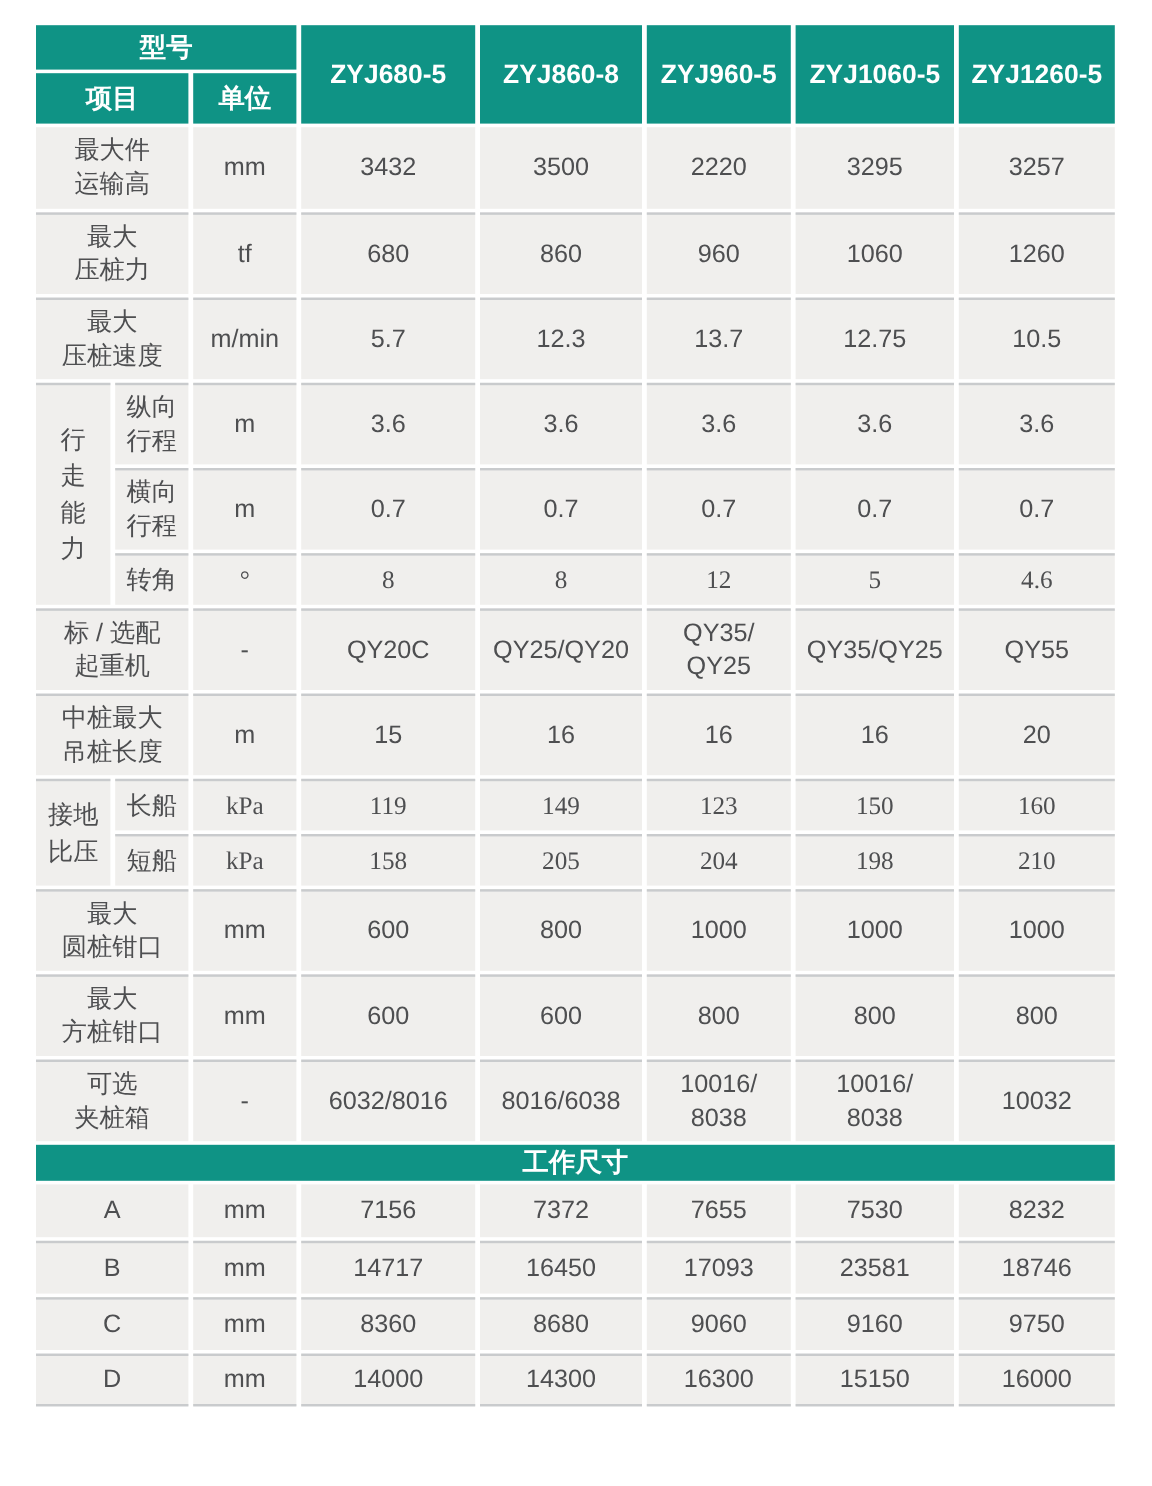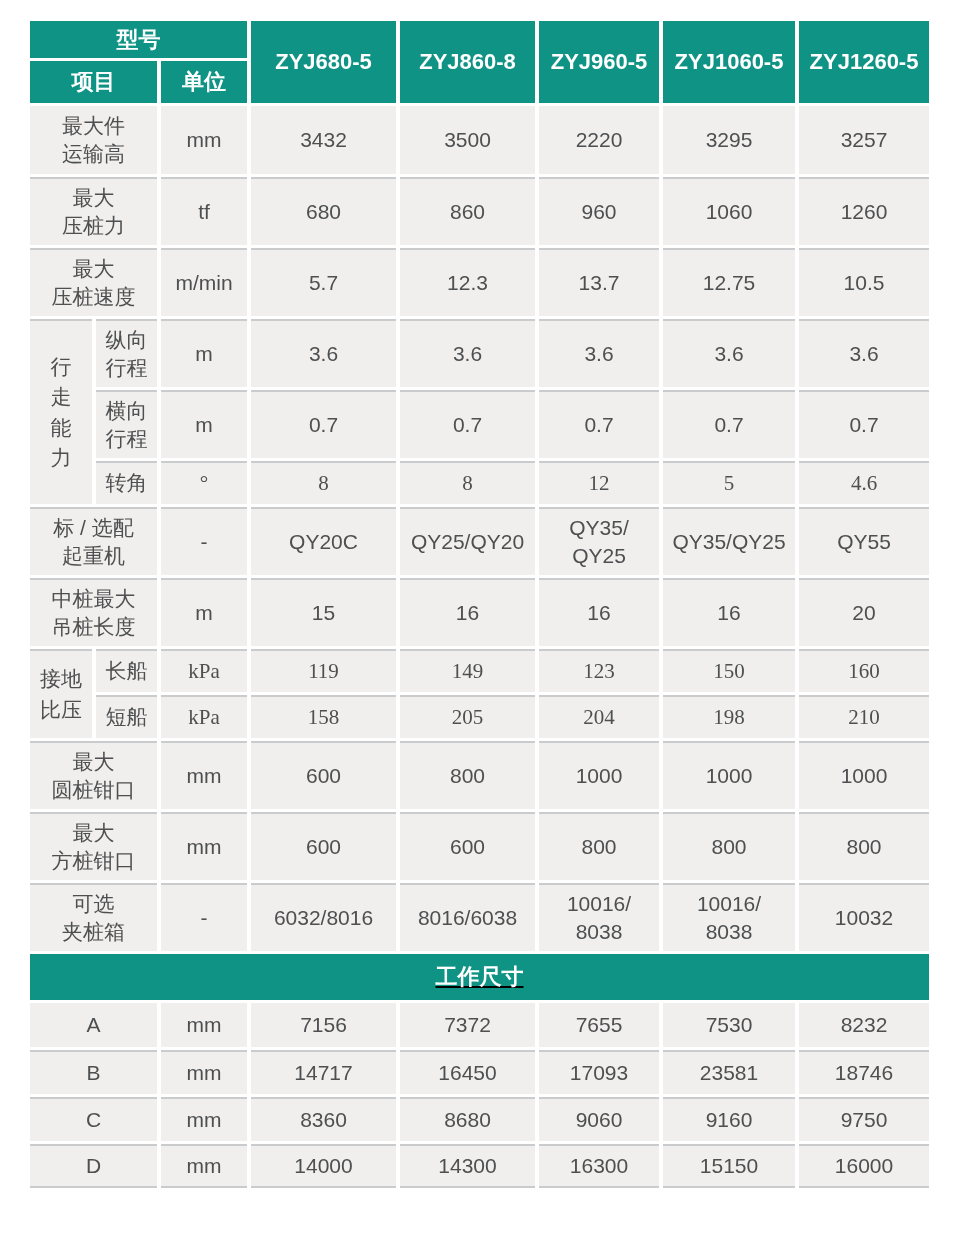--- a/index.html
+++ b/index.html
@@ -38,21 +38,21 @@
     line-height: 1.32;
   }
   tbody td { border-top: 2px solid #C9CBCD; }
   tr.first td { border-top: none; }
   tr.bb td { border-bottom: 2px solid #C9CBCD; }
 
   tr.r-model { height: 37px; }
   tr.r-item  { height: 42px; }
   tr.h-tall  { height: 68px; }
   tr.h-short { height: 43px; font-family: Liberation Serif, serif; }
-  tr.r-band  { height: 46px; text-decoration: underline; }
+  tr.r-band  { height: 30px; }
   tr.h-dim   { height: 44px; }
 
   td.grp { line-height: 1.45; }
 </style>
 </head>
 <body>
 
 <div class="page">
   <table class="spec">
     <colgroup>

